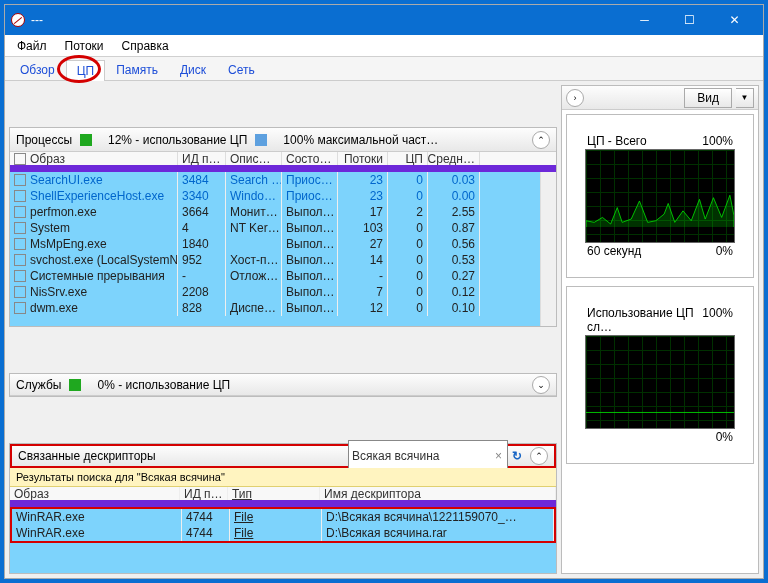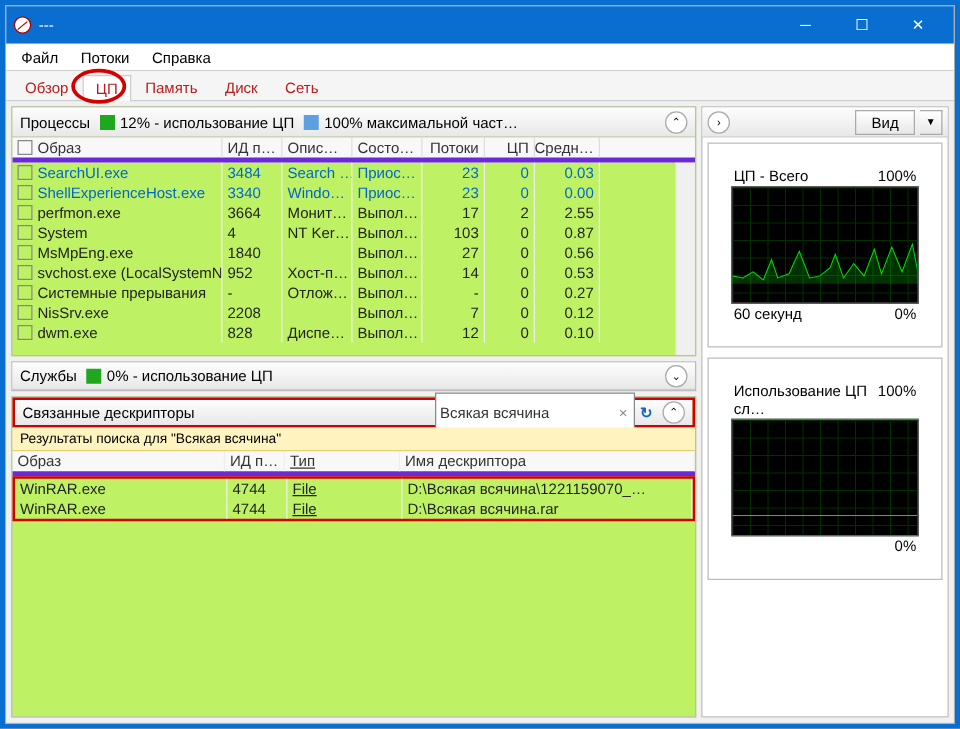--- a/index.html
+++ b/index.html
@@ -8,39 +8,39 @@
 .titlebar { height: 30px; background: #0a6ed1; display: flex; align-items: center; padding: 0 6px; }
 .titlebar .ico { width: 14px; height: 14px; border: 1px solid #a00; border-radius: 50%; background: #fff; position: relative; margin-right: 6px; }
 .titlebar .ico::after { content: ""; position: absolute; width: 10px; height: 1px; background: #a00; top: 6px; left: 1px; transform: rotate(-40deg); }
 .titlebar .title { color: #fff; font-size: 12px; flex: 1; }
 .winbtns { display: flex; }
 .winbtn { width: 45px; height: 28px; display: flex; align-items: center; justify-content: center; color: #fff; }
 .winbtn.close { background: transparent; }
 .menubar { height: 22px; background: #fff; border-bottom: 1px solid #d0d0d0; display: flex; align-items: center; padding: 4px 4px; gap: 2px; }
 .menubar span { padding: 2px 8px; cursor: default; }
 .tabbar { height: 24px; background: #f5f5f5; border-bottom: 1px solid #ccc; display: flex; align-items: flex-end; padding: 0 4px; position: relative; }
-.tab { padding: 3px 10px; border: 1px solid transparent; border-bottom: none; cursor: default; color: #b91c1c; }
+.tab { padding: 3px 10px; border: 1px solid transparent; border-bottom: none; cursor: default; color: #1d4ed8; }
 .tab.active { background: #fff; border-color: #ccc; position: relative; top: 1px; }
 .redcircle { position: absolute; border: 3px solid #d40000; border-radius: 50%; width: 44px; height: 28px; top: -2px; left: 52px; pointer-events: none; }
 .body { flex: 1; display: flex; background: #f0f0f0; padding: 4px; gap: 4px; overflow: hidden; }
 .leftcol { flex: 1; display: flex; flex-direction: column; gap: 4px; min-width: 0; }
 .rightcol { width: 198px; display: flex; flex-direction: column; border: 1px solid #bcbcbc; background: #fff; }
-.panel { border: 1px solid #bcbcbc; background: #bef264; display: flex; flex-direction: column; }
+.panel { border: 1px solid #bcbcbc; background: #7dd3fc; display: flex; flex-direction: column; margin-top: 42px; }
 .panel.processes { height: 200px; }
 .panel.services { height: 24px; }
 .panel.handles { flex: 1; }
 .panel-head { height: 24px; background: linear-gradient(#fdfdfd,#e8e8e8); border-bottom: 1px solid #ccc; display: flex; align-items: center; padding: 0 6px; gap: 8px; }
 .panel-head .label { font-weight: normal; }
-.panel-head .meter { display: flex; align-items: center; gap: 4px; font-size: 11px; }
+.panel-head .meter { display: flex; align-items: center; gap: 16px; font-size: 11px; }
 .sq { width: 12px; height: 12px; }
 .sq.green { background: #1fa81f; }
 .sq.blue { background: #5da0df; }
 .expander { margin-left: auto; width: 18px; height: 18px; border: 1px solid #aaa; border-radius: 50%; display: flex; align-items: center; justify-content: center; font-size: 9px; background: #fff; }
 .thead, .trow { display: flex; align-items: center; font-size: 11px; }
-.thead { height: 20px; background: #f8f8f8; border-bottom: 4px solid #6d28d9; color: #333; }
+.thead { height: 20px; background: #f8f8f8; border-bottom: 7px solid #6d28d9; color: #333; }
 .trow { height: 16px; color: #222; }
 .trow.sel { color: #0066cc; }
 .cell { padding: 0 4px; overflow: hidden; white-space: nowrap; text-overflow: ellipsis; border-right: 1px solid #eee; height: 100%; display: flex; align-items: center; }
 .thead .cell { border-right: 1px solid #ddd; }
 .c-img { width: 168px; }
 .c-pid { width: 48px; justify-content: flex-start; }
 .c-desc { width: 56px; }
 .c-stat { width: 56px; }
 .c-thr { width: 50px; justify-content: flex-end; }
 .c-cpu { width: 40px; justify-content: flex-end; }

